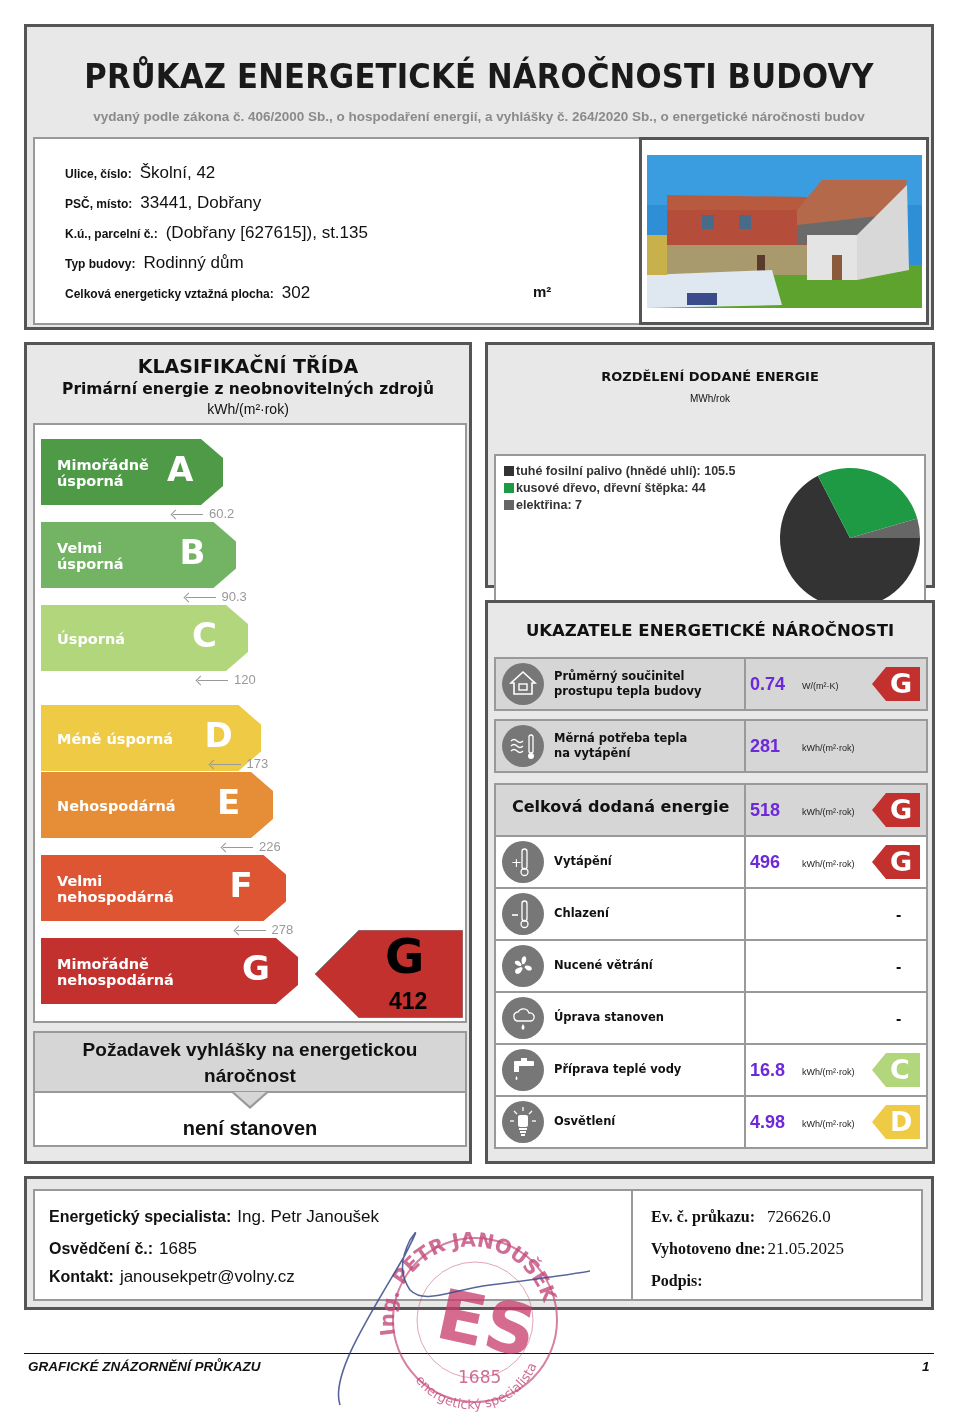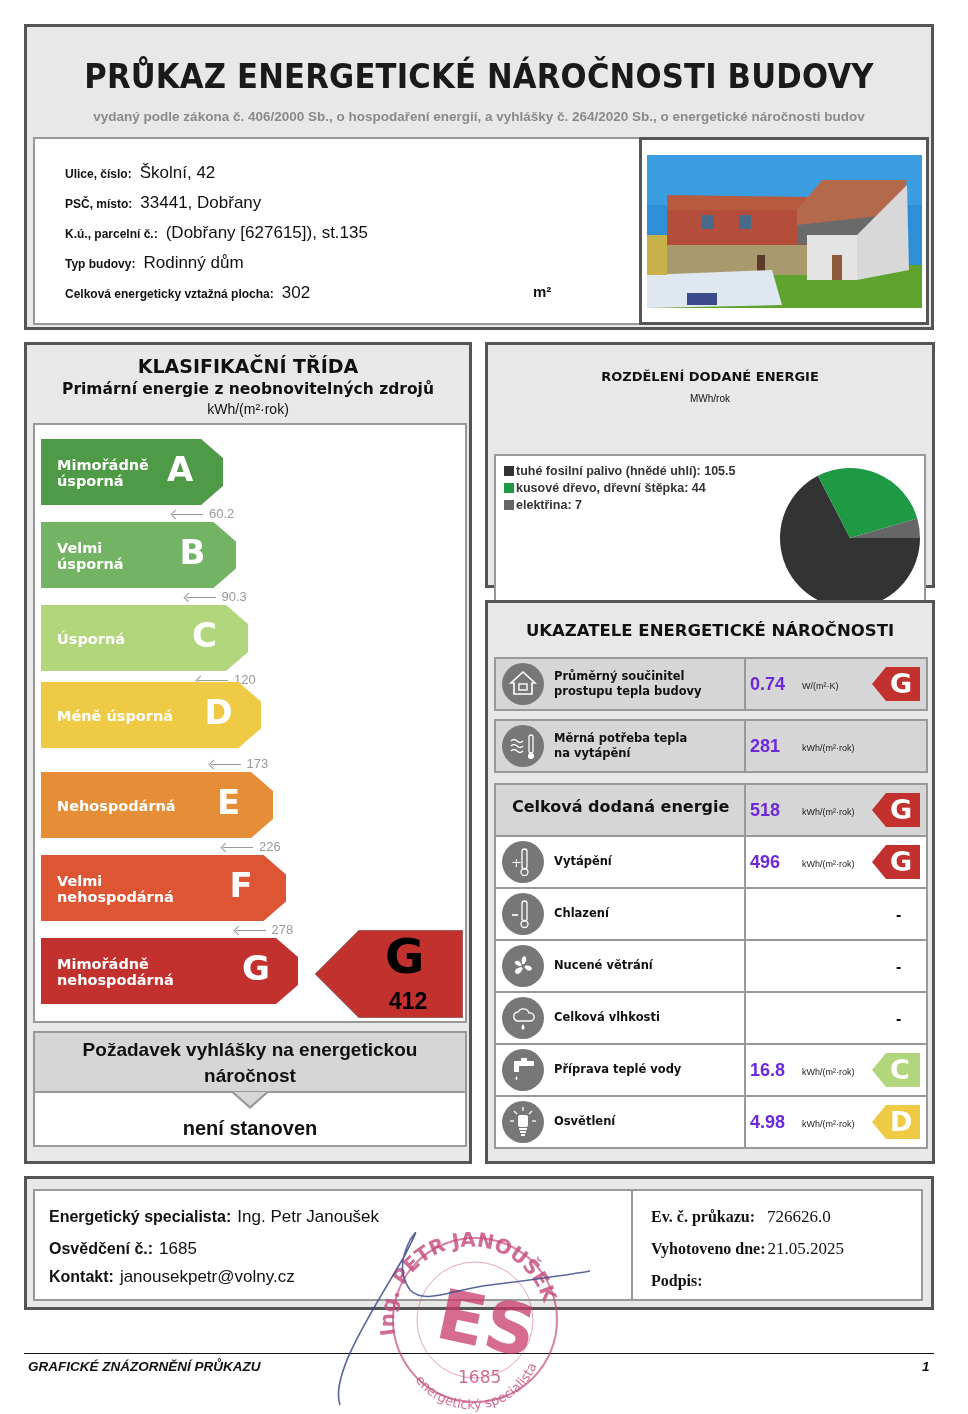--- a/index.html
+++ b/index.html
@@ -154,21 +154,21 @@
           <svg width="207" height="66">
             <polygon points="0,0 185,0 223,33 185,66 0,66" fill="#b2d67c"></polygon>
           </svg>
           <div class="band-label" style="top: 26px;">
             <div>Úsporná</div>
             <div></div>
           </div>
           <div class="band-letter" style="left: 151px;">C</div>
         </div>
         <div class="thr" style="top: 247.4px; left: 163px;"><span class="arr"></span><span>120</span></div>
-        <div class="band" style="top: 257px; width: 258px;">
+        <div class="band" style="top: 280px; width: 258px;">
           <svg width="219.5" height="66">
             <polygon points="0,0 197.5,0 235.5,33 197.5,66 0,66" fill="#efca45"></polygon>
           </svg>
           <div class="band-label" style="top: 26px;">
             <div>Méně úsporná</div>
             <div></div>
           </div>
           <div class="band-letter" style="left: 163.5px;">D</div>
         </div>
         <div class="thr" style="top: 330.6px; left: 175.5px;"><span class="arr"></span><span>173</span></div>
@@ -347,21 +347,21 @@
       </div>
       <div class="urow white" style="top: 388px; height: 54px;">
         <div class="ucol-div"></div>
         <div class="uicon" style="top:4px">
           <svg width="42" height="42" viewBox="0 0 42 42">
             <path d="M12 20 a4 4 0 0 1 4 -5 a6 6 0 0 1 11 1 a4 4 0 0 1 2 8 h-14 a4 4 0 0 1 -3 -4 z" fill="none" stroke="#fff" stroke-width="1.3"></path>
             <path d="M21 27 q-3 4 0 6 q3 -2 0 -6 z" fill="#fff"></path>
           </svg>
         </div>
         <div class="ulabel" style="top: 17px;">
-          <div>Celková vlhkosti</div>
+          <div>Úprava stanoven</div>
         </div>
         <div class="udash" style="top: 17px;">-</div>
       </div>
       <div class="urow white" style="top: 440px; height: 54px;">
         <div class="ucol-div"></div>
         <div class="uicon" style="top:4px">
           <svg width="42" height="42" viewBox="0 0 42 42">
             <rect x="12" y="12" width="20" height="5" rx="1" fill="#fff"></rect>
             <rect x="19" y="9" width="6" height="4" fill="#fff"></rect>
             <path d="M12 17 v6 h5 v-6" fill="#fff"></path>

